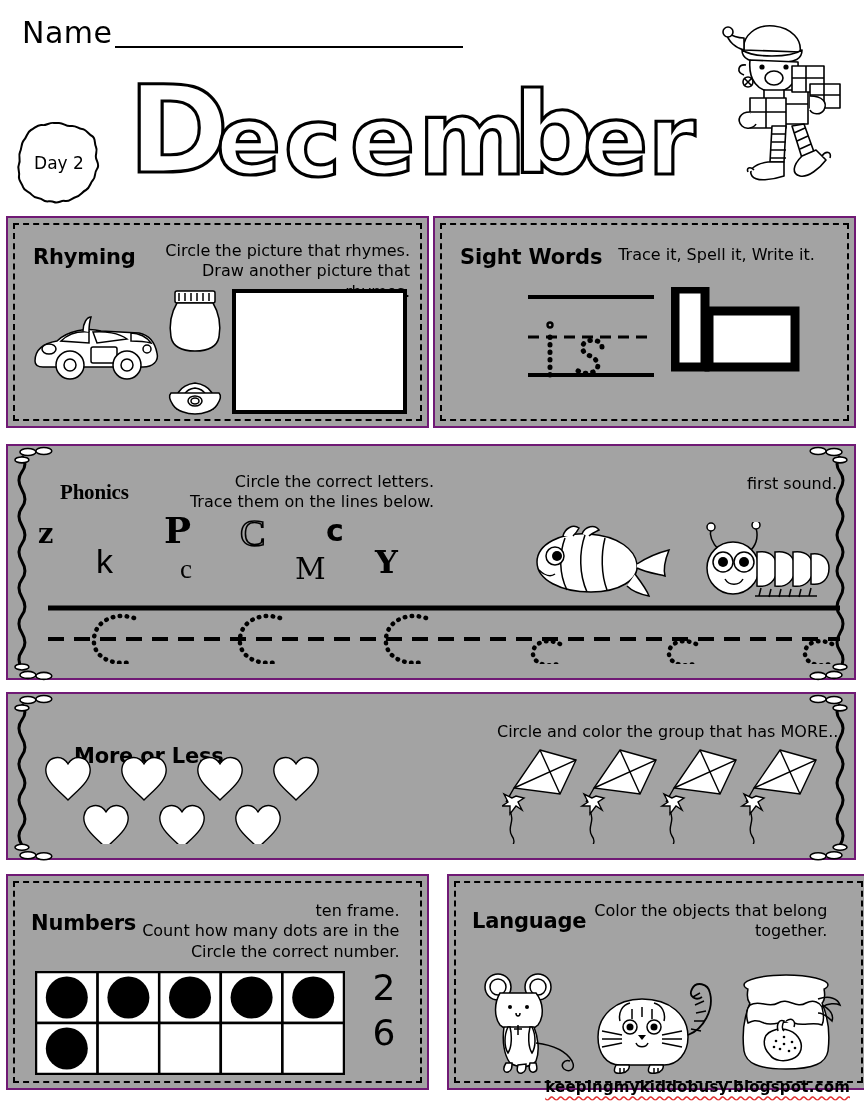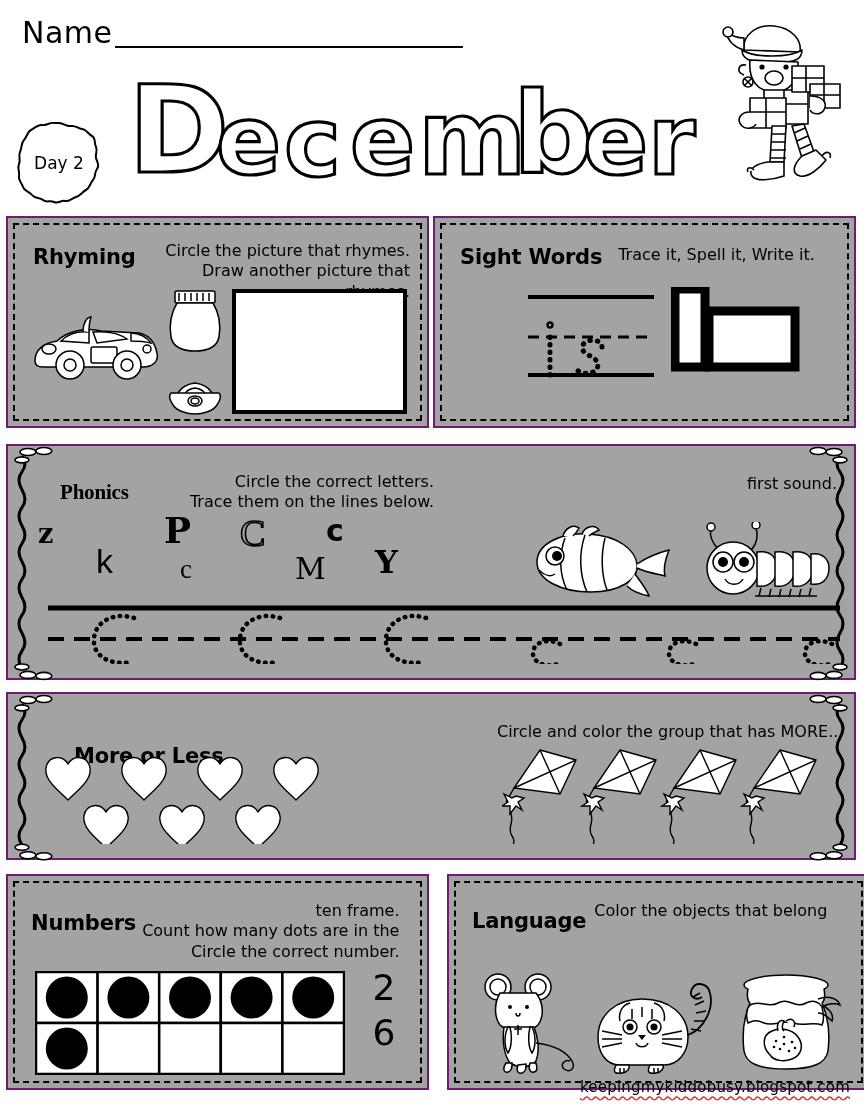--- a/index.html
+++ b/index.html
@@ -124,20 +124,21 @@
 
   
   #footer {
     position: absolute; left: 0; right: 14px; bottom: 4px;
     text-align: right; font-size: 15px; letter-spacing: .2px;
   }
   #footer-text {
     display: inline-block; padding-bottom: 14px;
     text-decoration: underline wavy #e03030;
     text-underline-offset: 3px;
+    font-weight: bold;
   }
   .ht { font-family: "DejaVu Sans", sans-serif; }
 </style>
 </head>
 <body>
 
 <div id="header">
 
   <div id="name-row">
     <span id="name-label" class="ht">Name</span>
@@ -504,20 +505,21 @@
     </div>
   </div>
 </div>
 
 <div class="box stitched" id="language">
   <div class="box-inner">
     <div class="sec-head">
       <div class="sec-title ht">Language</div>
       <div class="sec-instr ht">
         <div>Color the objects that belong</div>
+        <div>together.</div>
       </div>
     </div>
 
     <svg id="lang-pics" viewBox="0 0 375 105">
       <g fill="#fff" stroke="#000" stroke-width="1.5">
 
         <g>
           <circle cx="24" cy="18" r="13"></circle>
             <circle cx="24" cy="18" r="8"></circle>
           <circle cx="64" cy="18" r="13"></circle>

